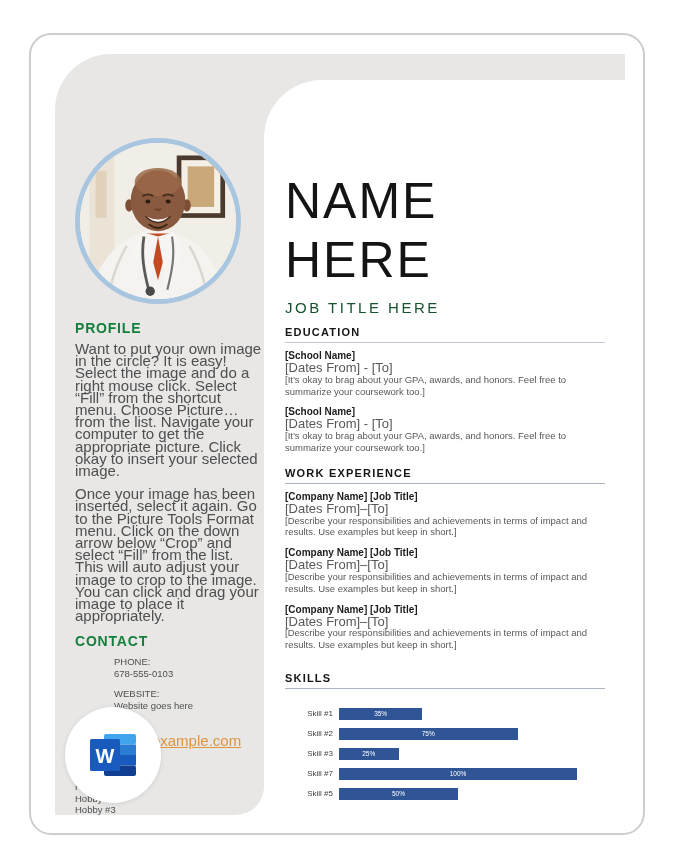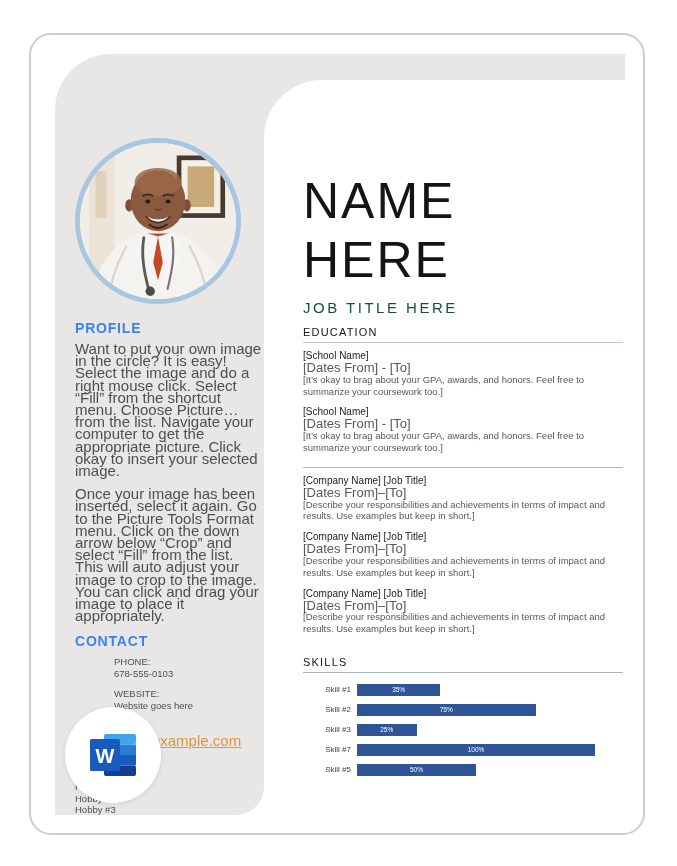--- a/index.html
+++ b/index.html
@@ -13,43 +13,43 @@
   .sidebar-bg{position:absolute;left:24px;top:19px;width:209px;height:761px;background:#e8e7e6;
         border-radius:56px 0 28px 0;}
   .fillet{position:absolute;left:233px;top:45px;width:58px;height:58px;background:#e8e7e6;}
   .fillet-inner{position:absolute;inset:0;background:#ffffff;border-top-left-radius:100%;}
   
   .photo{position:absolute;left:44px;top:103px;width:156px;height:156px;border-radius:50%;
          border:5px solid #a9c6e1;overflow:hidden;background:#f1ede7;}
   .photo svg{display:block;width:100%;height:100%;}
   
   .side{position:absolute;left:44px;top:285px;width:188px;}
-  .side-h{font-size:14px;font-weight:bold;color:#3b82f6;letter-spacing:.8px;margin:0 0 7px 0;}
+  .side-h{font-size:14px;font-weight:bold;color:#15803d;letter-spacing:.8px;margin:0 0 7px 0;}
   .side-p{font-size:15px;line-height:12.2px;color:#4f4f4f;margin:0 0 11px 0;}
   .c-item{margin:0 0 8px 0;}
   .c-line{font-size:9.5px;line-height:12px;color:#4f4f4f;padding-left:39px;}
   .c-link{font-size:15px;line-height:12px;color:#dd953f;text-decoration:underline;cursor:pointer;}
   .hob{font-size:9.5px;line-height:11.5px;color:#4f4f4f;}
   .mt4{margin-top:4px;} .mt10{margin-top:10px;}
   
-  .main{position:absolute;left:272px;top:137px;width:320px;}
+  .main{position:absolute;left:254px;top:137px;width:320px;}
   .name{font-size:50px;line-height:59px;letter-spacing:2px;color:#141414;font-weight:400;}
   .job{font-size:15px;letter-spacing:2.5px;color:#14532d;margin-top:9px;}
   .sec{margin-top:10px;}
-  .sec-h{font-size:11px;font-weight:normal;letter-spacing:1.2px;color:#151515;}
+  .sec-h{font-size:11px;font-weight:bold;letter-spacing:1.2px;color:#151515;}
   .rule{height:1px;background:#bfc8d2;margin-top:4px;}
   .rule.dk{background:#aab4bf;}
   .entry{margin-top:7px;}
   .entry + .entry{margin-top:9px;}
-  .e-title{font-size:10px;font-weight:normal;color:#1c1c1c;line-height:12px;}
+  .e-title{font-size:10px;font-weight:bold;color:#1c1c1c;line-height:12px;}
   .e-line{font-size:13px;color:#585858;line-height:11.8px;}
   .e-desc{font-size:9.5px;color:#585858;line-height:11.8px;width:310px;}
   .sec-work{margin-top:13px;} .sec-skills{margin-top:21px;}
   
-  .chart{margin-top:7px;padding-left:14px;}
+  .chart{margin-top:15px;padding-left:14px;}
   .bar-row{display:flex;align-items:center;height:20px;}
   .bar-label{width:34px;text-align:right;font-size:8px;color:#3f3f3f;margin-right:6px;flex:none;}
   .bar-track{width:240px;flex:none;}
   .bar{height:12px;background:#2f5597;display:flex;align-items:center;justify-content:center;}
   .bar-pct{font-size:6.5px;color:#ffffff;line-height:1;}
   
   .logo-circle{position:absolute;left:34px;top:672px;width:96px;height:96px;border-radius:50%;
                background:#ffffff;box-shadow:0 1px 5px rgba(0,0,0,.10);display:flex;
                align-items:center;justify-content:center;}
 </style>
@@ -143,20 +143,21 @@
           <div class="e-desc">[It’s okay to brag about your GPA, awards, and honors. Feel free to summarize your coursework too.]</div>
         </div>
         <div class="entry">
           <div class="e-title">[School Name]</div>
           <div class="e-line">[Dates From] - [To]</div>
           <div class="e-desc">[It’s okay to brag about your GPA, awards, and honors. Feel free to summarize your coursework too.]</div>
         </div>
       </div>
 
       <div class="sec sec-work">
+        <div class="sec-h">WORK EXPERIENCE</div>
         <div class="rule dk"></div>
         <div class="entry">
           <div class="e-title">[Company Name]  [Job Title]</div>
           <div class="e-line">[Dates From]–[To]</div>
           <div class="e-desc">[Describe your responsibilities and achievements in terms of impact and results. Use examples but keep in short.]</div>
         </div>
         <div class="entry">
           <div class="e-title">[Company Name]  [Job Title]</div>
           <div class="e-line">[Dates From]–[To]</div>
           <div class="e-desc">[Describe your responsibilities and achievements in terms of impact and results. Use examples but keep in short.]</div>

